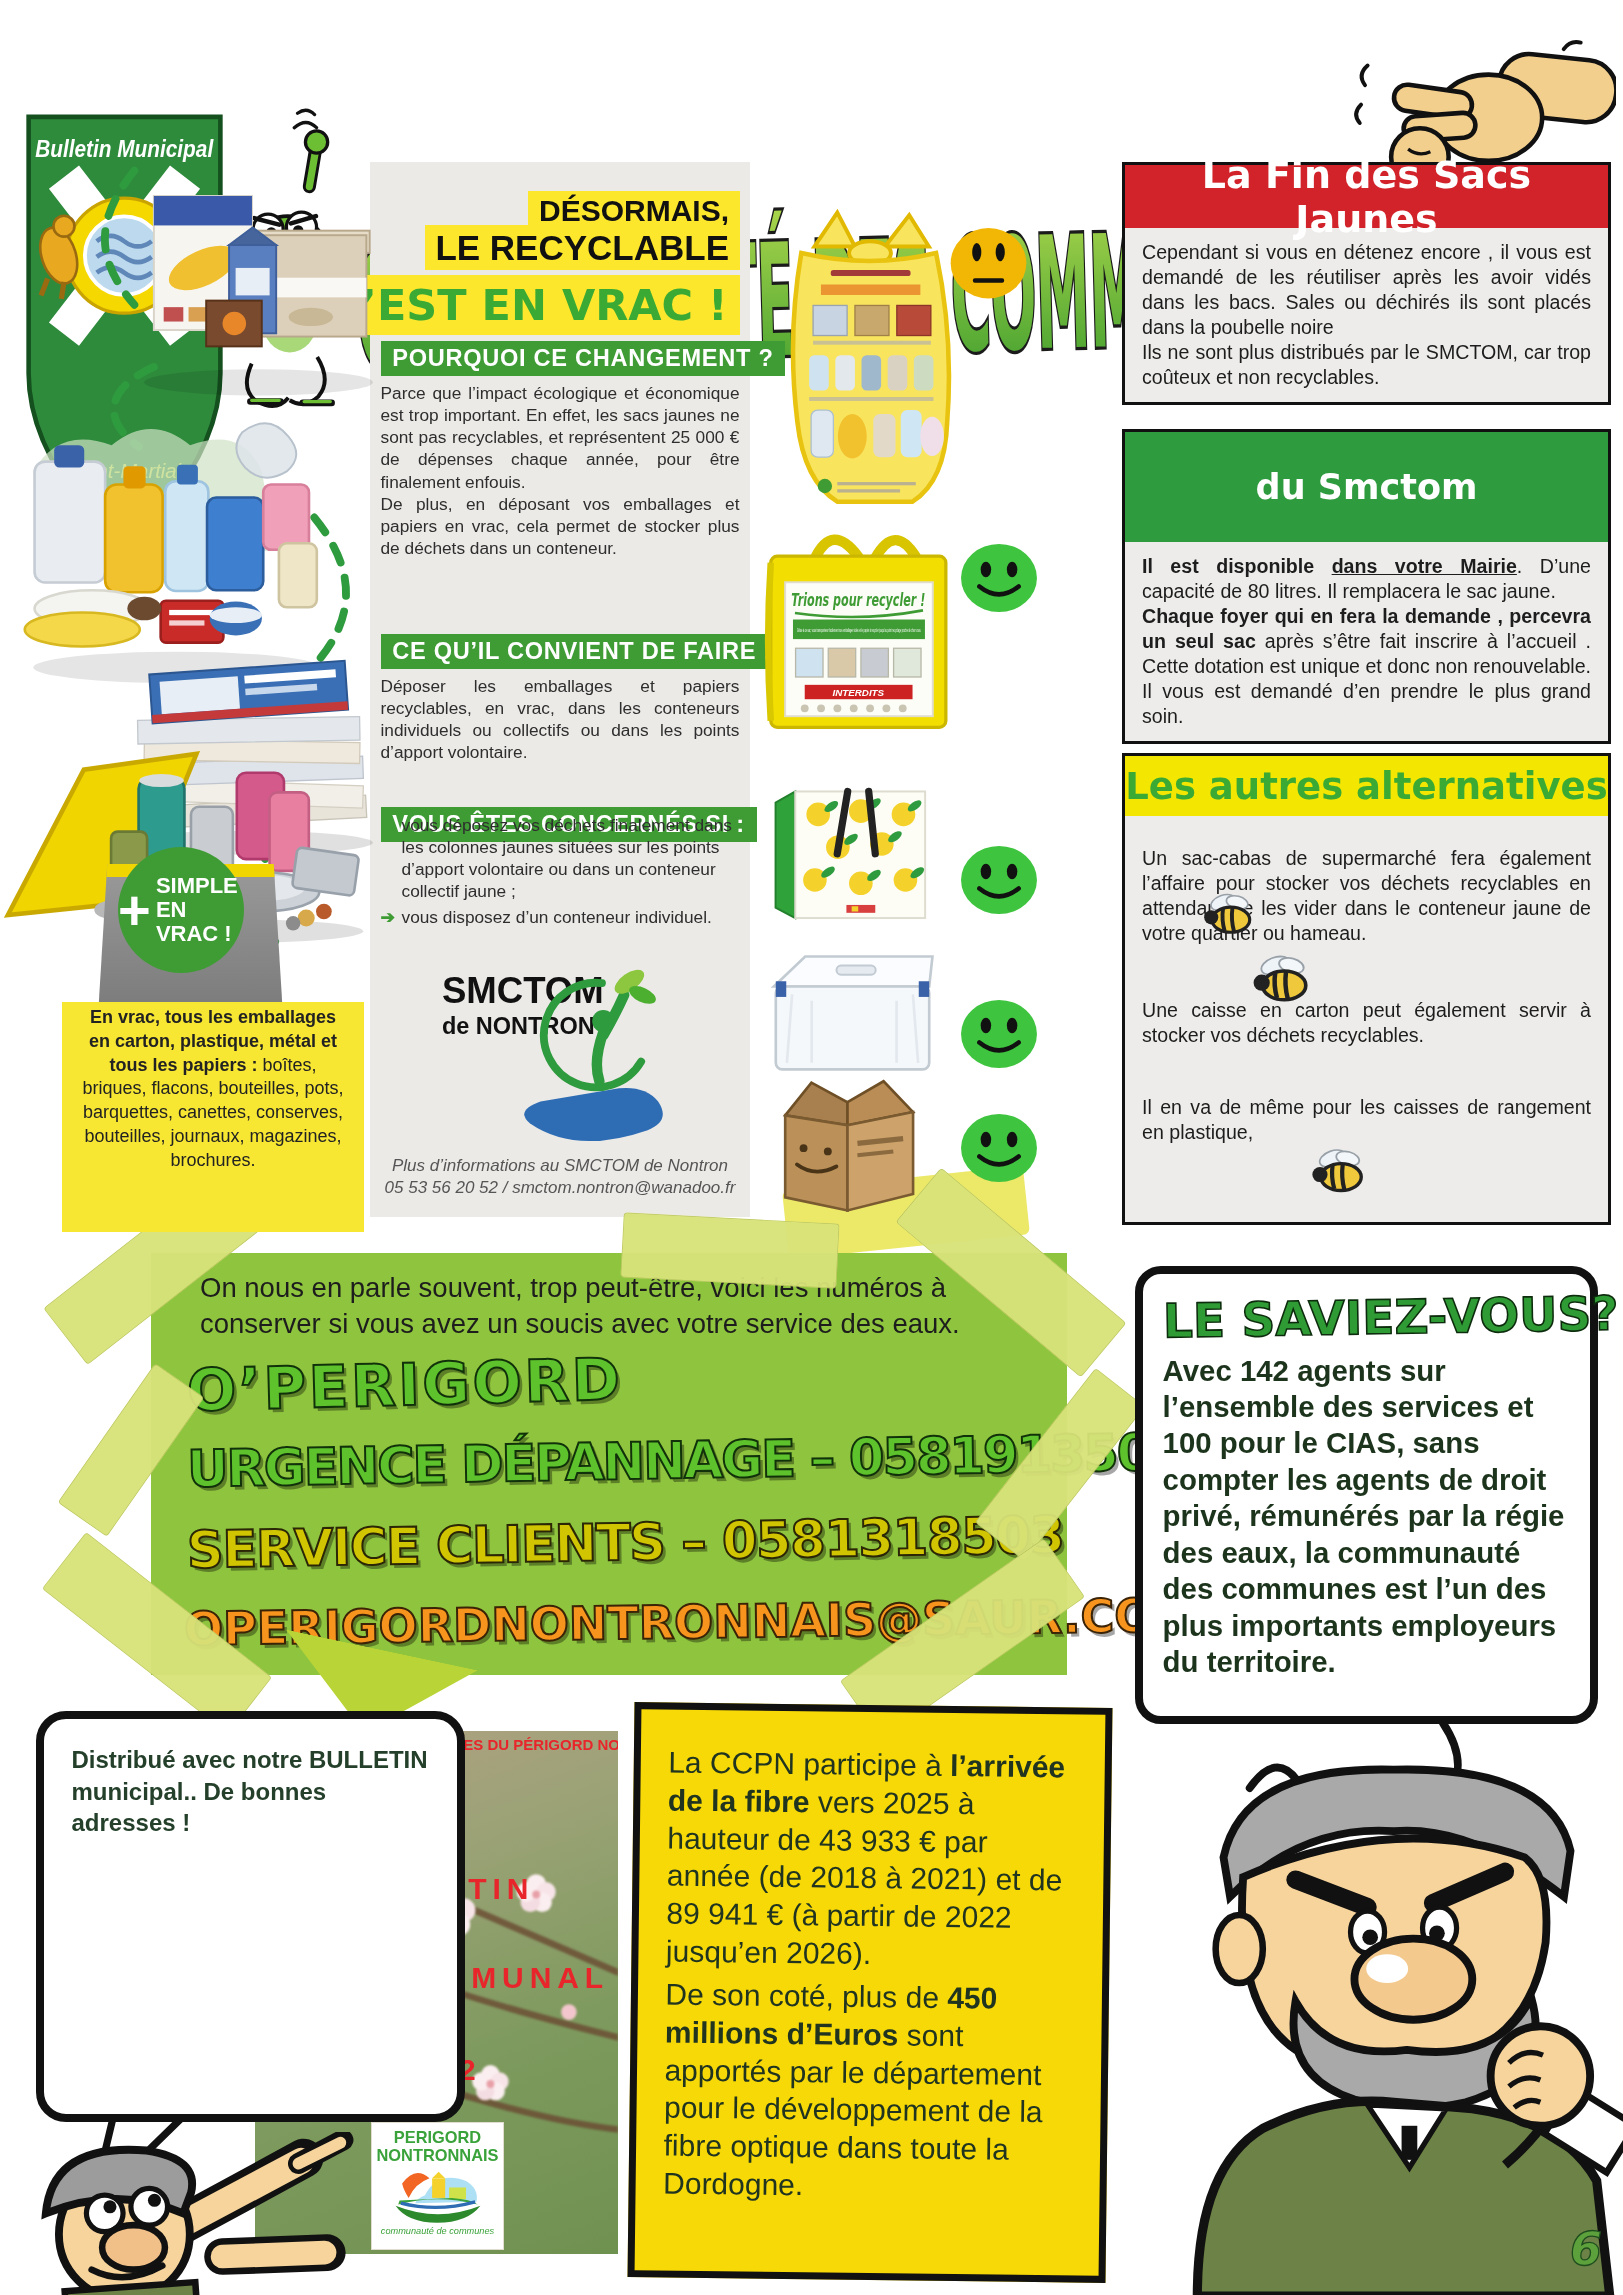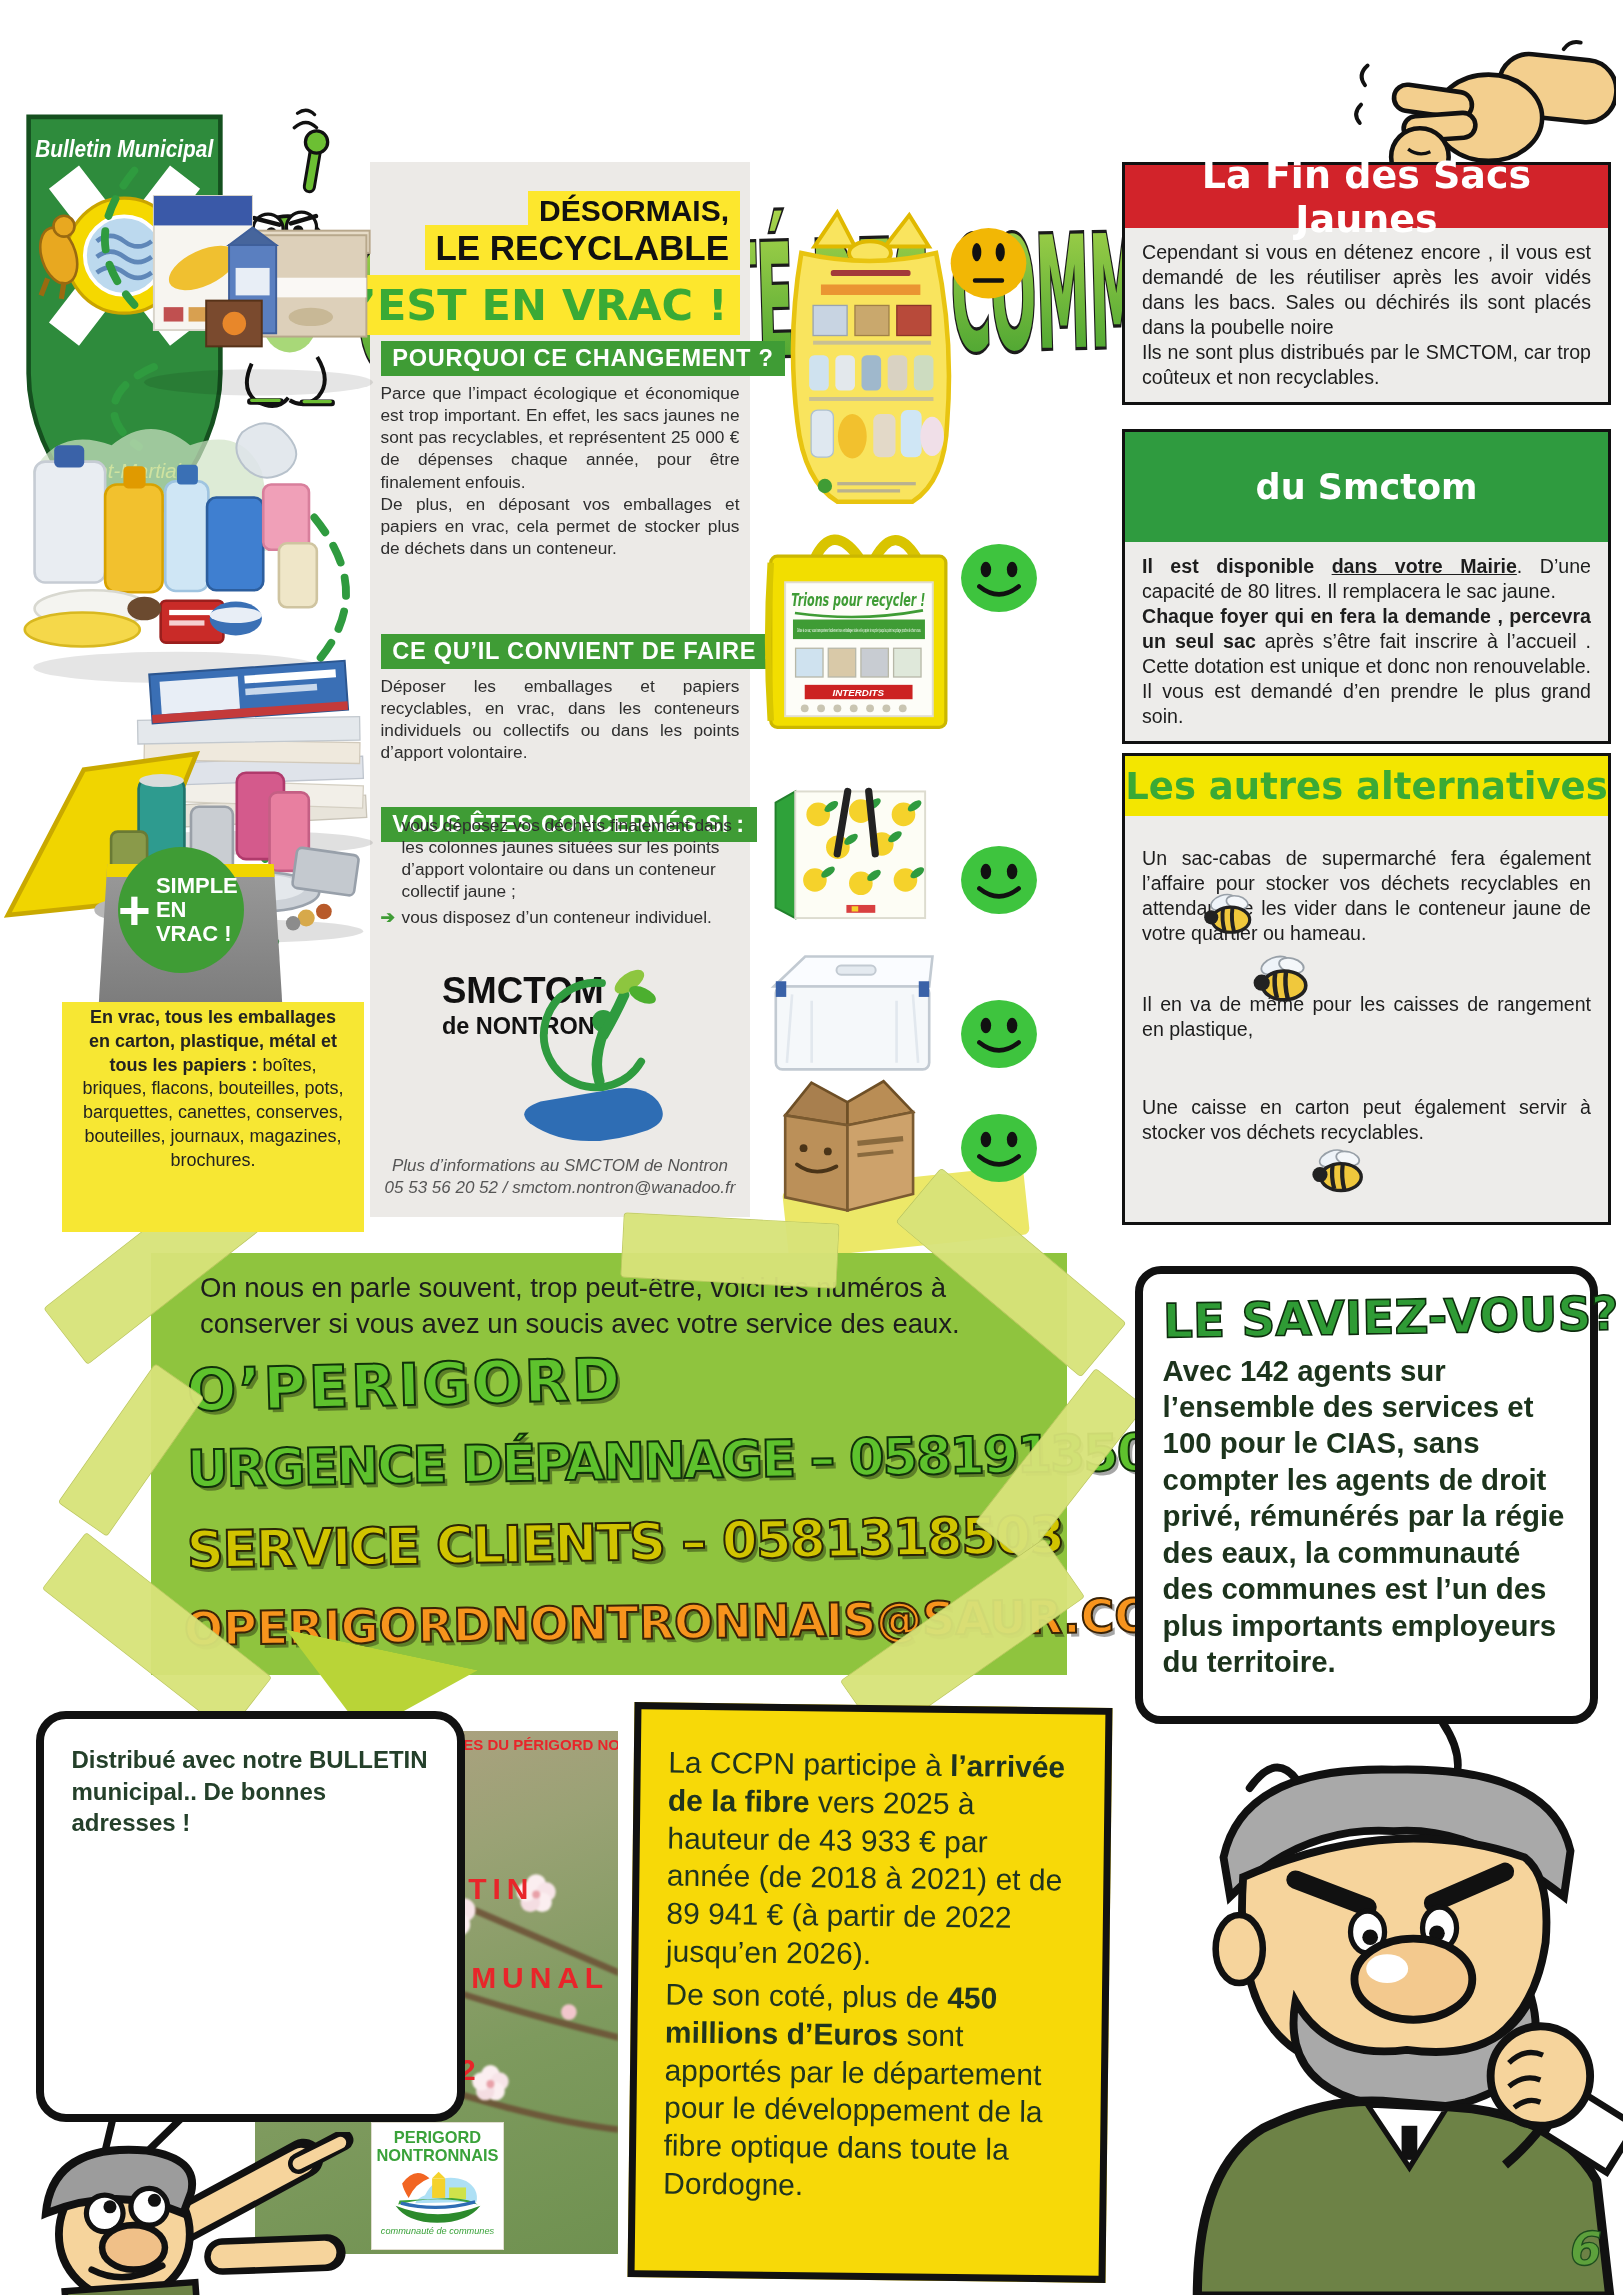--- a/index.html
+++ b/index.html
@@ -405,22 +405,22 @@
         <span class="seg-b">Il est disponible </span><span class="seg-bu">dans votre Mairie</span><span>. D’une capacité de 80 litres. Il remplacera le sac jaune.</span><br>
         <span class="seg-b">Chaque foyer qui en fera la demande , percevra un seul sac </span><span>après s’être fait inscrire à l’accueil . Cette dotation est unique et donc non renouvelable. Il vous est demandé d’en prendre le plus grand soin.</span>
       </p>
     </div>
   </div>
 
   <div class="rbox" style="top:753px">
     <div class="rhead" style="background:#f3e600;color:#3aaa35;height:60px;font-size:37px;font-family:'DejaVu Sans',sans-serif">Les autres alternatives</div>
     <div class="rbody" style="min-height:406px;box-sizing:border-box">
       <p style="margin-top:18.3px">Un sac-cabas de supermarché fera également l’affaire pour stocker vos déchets recyclables en attendant de les vider dans le conteneur jaune de votre quartier ou hameau.</p>
+      <p style="margin-top:52px">Une caisse en carton peut également servir à stocker vos déchets recyclables.</p>
       <p style="margin-top:46px">Il en va de même pour les caisses de rangement en plastique,</p>
-      <p style="margin-top:52px">Une caisse en carton peut également servir à stocker vos déchets recyclables.</p>
     </div>
   </div>
 
   <svg class="abs" style="left:1201px;top:890px;width:55px;height:50px" viewBox="0 0 70 60">
     <ellipse cx="28" cy="14" rx="16" ry="9" fill="#eef3f8" stroke="#98a0a8" stroke-width="2" transform="rotate(-20 28 14)"></ellipse>
     <ellipse cx="46" cy="14" rx="14" ry="8" fill="#f4f7fa" stroke="#98a0a8" stroke-width="2" transform="rotate(15 46 14)"></ellipse>
     <ellipse cx="38" cy="36" rx="24" ry="16" fill="#f0c83c" stroke="#222" stroke-width="4"></ellipse>
     <path d="M28,22 q-2,14 2,28 M40,21 q-2,15 2,30" stroke="#222" stroke-width="5" fill="none"></path>
     <circle cx="13" cy="33" r="9" fill="#222"></circle>
   </svg>

